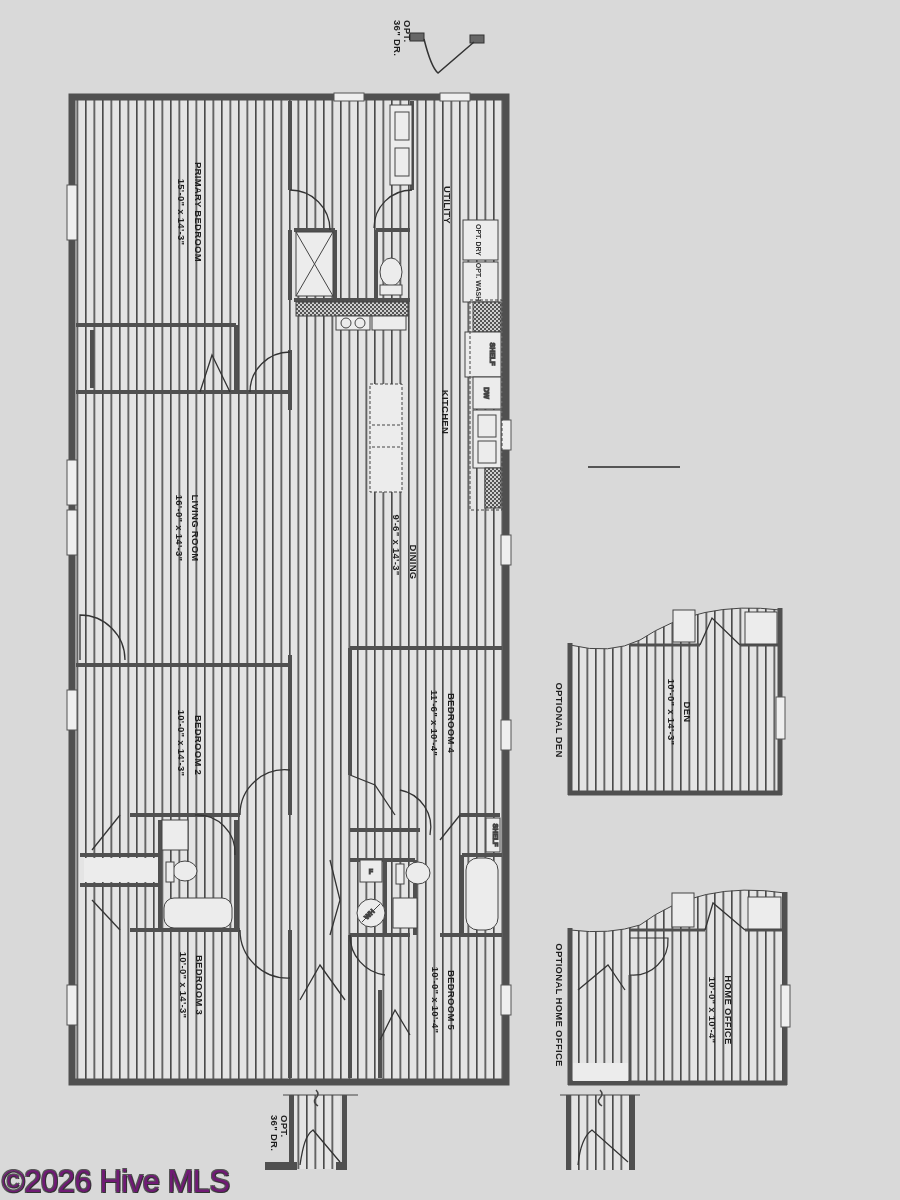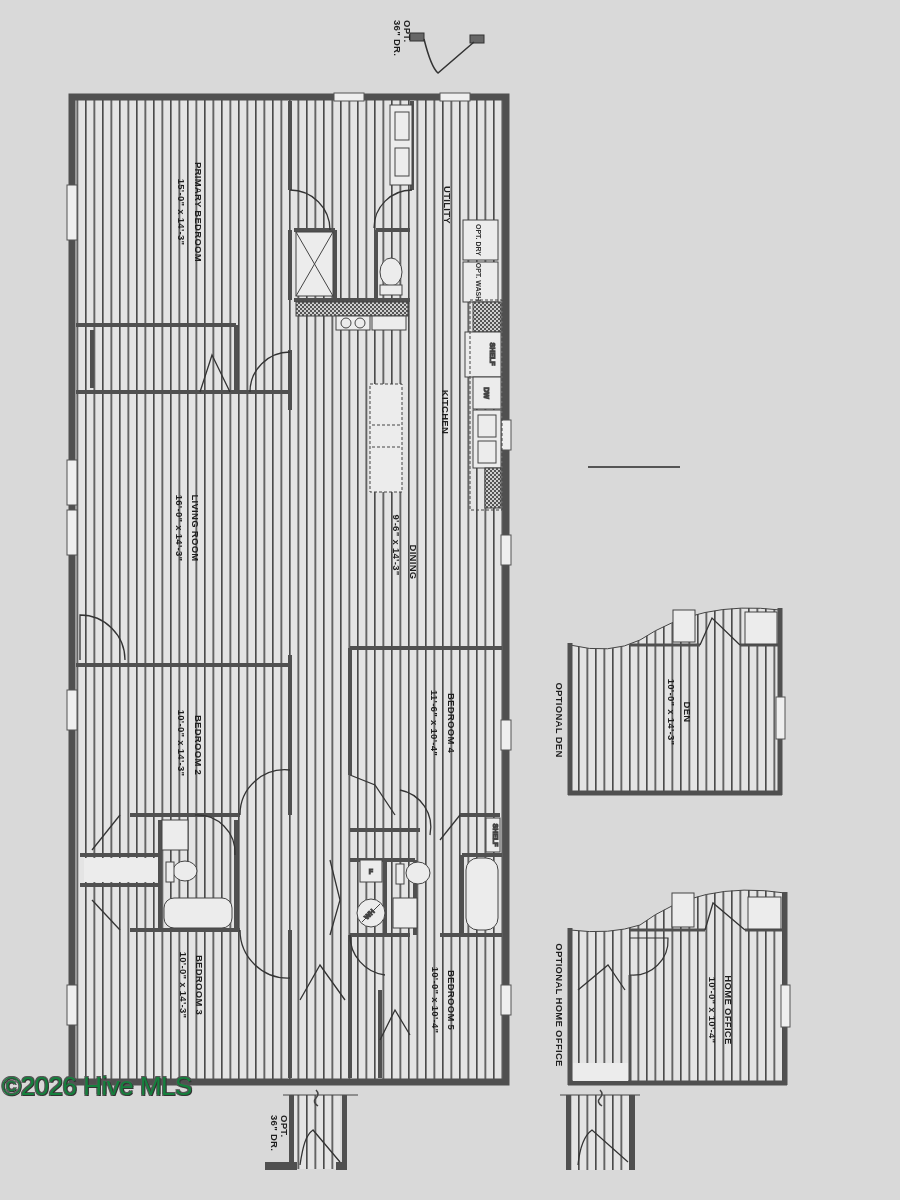--- a/index.html
+++ b/index.html
@@ -1,20 +1,20 @@
 <!DOCTYPE html>
 <html><head>
 <meta charset="utf-8">
 <style>
   html,body{margin:0;padding:0;}
   body{width:900px;height:1200px;background:#d9d9d9;overflow:hidden;position:relative;font-family:"Liberation Sans",sans-serif;}
   #plan{position:absolute;left:0;top:0;width:900px;height:1200px;}
   .lbl{font-family:"Liberation Sans",sans-serif;font-weight:bold;fill:#1e1e1e;font-size:9.5px;letter-spacing:0.3px;}
   .fix-lbl{font-family:"Liberation Sans",sans-serif;font-size:7px;fill:#333;font-weight:bold;}
-  .watermark{position:absolute;left:2px;top:1071px;font-family:"Liberation Sans",sans-serif;font-size:26px;color:#15803d;letter-spacing:-0.5px;
+  .watermark{position:absolute;left:2px;top:1164px;font-family:"Liberation Sans",sans-serif;font-size:31px;color:#701a75;letter-spacing:-0.5px;
     text-shadow:1px 1px 0 #333,-1px 1px 0 #555,1px -1px 0 #555,-1px -1px 0 #555;}
 </style>
 </head>
 <body>
 
 <svg id="plan" viewBox="0 0 900 1200" xmlns="http://www.w3.org/2000/svg">
   <defs>
     <pattern id="hatch" width="8.5" height="10" patternUnits="userSpaceOnUse">
       <rect width="8.5" height="10" fill="#e4e4e4"></rect>
       <rect x="0" y="0" width="1.6" height="10" fill="#4a4a4a"></rect>

